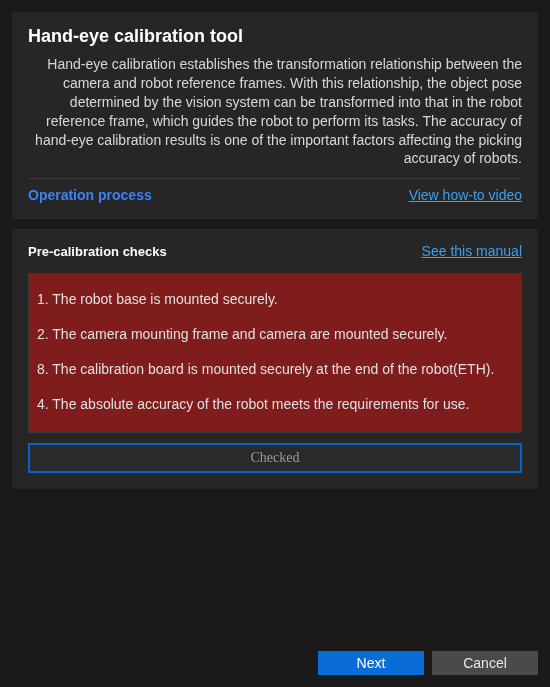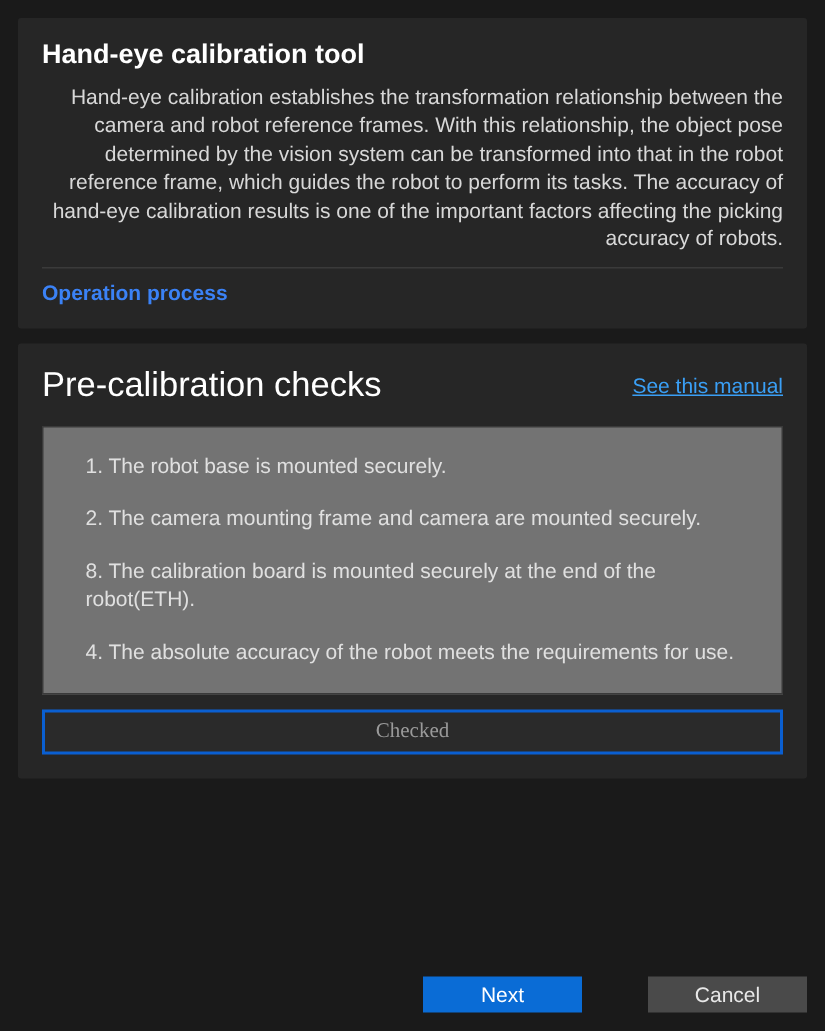--- a/index.html
+++ b/index.html
@@ -50,35 +50,35 @@
     color: #3b82f6;
     font-weight: bold;
   }
   .link {
     font-size: 14px;
     color: #3a9ff5;
     text-decoration: underline;
     cursor: pointer;
   }
   .section-title {
-    font-size: 23px;
-    font-weight: 400;
+    font-size: 13px;
+    font-weight: 700;
     color: #ffffff;
   }
   .checks-header {
     display: flex;
     justify-content: space-between;
     align-items: center;
     margin-bottom: 14px;
   }
   .checks-box {
     border: 1px solid #3a3a3a;
-    padding: 16px 16px 12px 28px;
+    padding: 16px 16px 12px 8px;
     margin-bottom: 10px;
-    background: #737373;
+    background: #7f1d1d;
   }
   .check-item {
     font-size: 14px;
     color: #e0e0e0;
     line-height: 1.35;
     margin-bottom: 16px;
   }
   .check-item:last-child {
     margin-bottom: 6px;
   }
@@ -108,32 +108,32 @@
     font-family: inherit;
     text-align: center;
   }
   .btn-primary {
     background: #0a6cd6;
     color: #ffffff;
   }
   .btn-secondary {
     background: #4a4a4a;
     color: #e8e8e8;
-    margin-left: 36px;
   }
 </style>
 </head>
 <body>
 
 <div class="panel">
   <div class="title">Hand-eye calibration tool</div>
   <div class="description">Hand-eye calibration establishes the transformation relationship between the camera and robot reference frames. With this relationship, the object pose determined by the vision system can be transformed into that in the robot reference frame, which guides the robot to perform its tasks. The accuracy of hand-eye calibration results is one of the important factors affecting the picking accuracy of robots.</div>
   <hr class="divider">
   <div class="row">
     <span class="op-label">Operation process</span>
+    <a class="link">View how-to video</a>
   </div>
 </div>
 
 <div class="panel">
   <div class="checks-header">
     <span class="section-title">Pre-calibration checks</span>
     <a class="link">See this manual</a>
   </div>
   <div class="checks-box">
     <div class="check-item">1. The robot base is mounted securely.</div>

